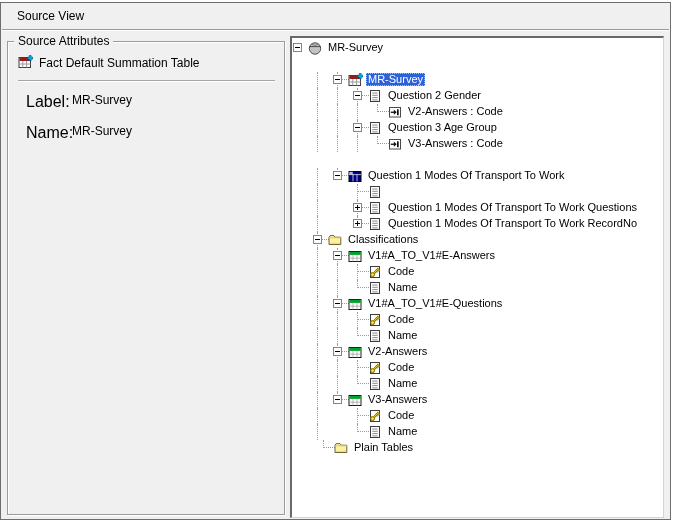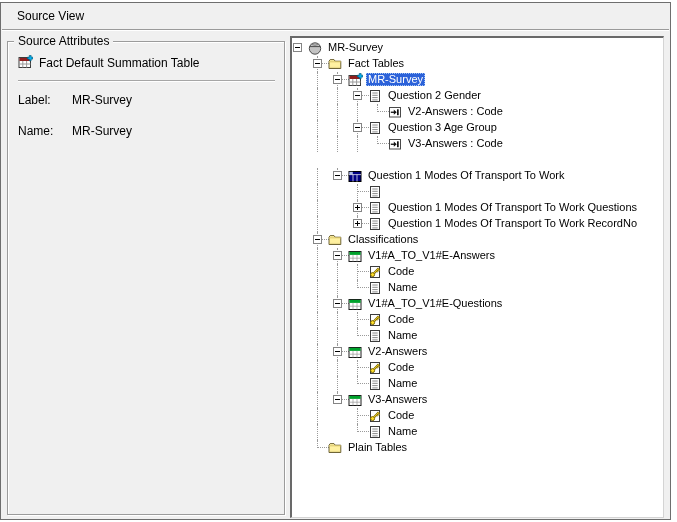--- a/index.html
+++ b/index.html
@@ -13,21 +13,21 @@
           box-shadow:0 1px 0 #ffffff;}
   .groupbox{position:absolute;left:6px;top:38px;width:276px;height:472px;
             border:1px solid #9b9b9b;
             box-shadow:1px 1px 0 #ffffff, inset 1px 1px 0 #ffffff;}
   .gb-label{position:absolute;left:6px;top:-8px;background:#f0f0f0;padding:0 4px;
             font-size:12px;line-height:15px;white-space:nowrap;}
   .fact-icon{position:absolute;left:10px;top:13px;width:15px;height:14px;}
   .fact-label{position:absolute;left:31px;top:14px;font-size:12px;white-space:nowrap;}
   .gb-sep{position:absolute;left:10px;top:38px;width:257px;height:1px;background:#a6a6a6;
           box-shadow:0 1px 0 #ffffff;}
-  .flabel{position:absolute;left:10px;font-size:12px;white-space:nowrap;}
+  .flabel{position:absolute;left:18px;font-size:16px;white-space:nowrap;}
   .fvalue{position:absolute;left:64px;font-size:12px;white-space:nowrap;}
   .tree-panel{position:absolute;left:289px;top:33px;width:371px;height:479px;background:#fff;
               border-style:solid;border-color:#696969 #d4d4d4 #d4d4d4 #696969;
               border-width:2px 1px 1px 2px;}
   .tree-content{position:absolute;left:0;top:0;right:0;bottom:0;overflow:hidden;font-size:11px;}
   .trow{position:absolute;left:0;right:0;height:16px;}
   .gv{position:absolute;width:0;border-left:1px dotted #9a9a9a;}
   .gh{position:absolute;height:0;border-top:1px dotted #9a9a9a;}
   .exp{position:absolute;top:3px;width:9px;height:9px;background:#fff;
        border:1px solid #848484;box-sizing:border-box;}
@@ -75,35 +75,20 @@
           </div>
           <span class="ticon" style="left: 16px;">
             <svg width="14" height="14" viewBox="0 0 14 14">
               <circle cx="7" cy="7.5" r="5.7" fill="#C3C3C3" stroke="#4a4a4a"></circle>
     <line x1="1.6" y1="5.6" x2="12.4" y2="5.6" stroke="#4a4a4a"></line>
     <path d="M2.6 3.2 Q7 5.3 11.4 3.2" fill="none" stroke="#7d7d7d"></path>
             </svg>
           </span>
           <span class="tlabel" style="left: 34px;">MR-Survey</span>
         </div>
-        <div class="trow" style="top: 18px;">
-          <div class="gv" style="left: 25px; top: 0px; height: 16px;"></div>
-          <div class="gh" style="left: 25px; top: 7px; width: 12px;"></div>
-          <div class="exp" style="left: 21px;">
-            <i class="mh"></i>
-          </div>
-          <span class="ticon" style="left: 36px;">
-            <svg width="14" height="14" viewBox="0 0 14 14">
-              <path d="M1 11.5 V4.2 L2.2 2.6 H6 L7.2 4.2 H12.8 V11.5 Z" fill="#FFF1A0" stroke="#5f5326" stroke-width="0.9"></path>
-    <path d="M1 4.8 H12.8" stroke="#d9c66d"></path>
-    <path d="M2 10.4 H12" stroke="#e8d98a"></path>
-            </svg>
-          </span>
-          <span class="tlabel" style="left: 54px;">Fact Tables</span>
-        </div>
         <div class="trow" style="top: 34px;">
           <div class="gv" style="left: 25px; top: 0px; height: 16px;"></div>
           <div class="gv" style="left: 45px; top: 0px; height: 16px;"></div>
           <div class="gh" style="left: 45px; top: 7px; width: 12px;"></div>
           <div class="exp" style="left: 41px;">
             <i class="mh"></i>
           </div>
           <span class="ticon" style="left: 56px;">
             <svg width="15" height="14" viewBox="0 0 15 14">
               <rect x="1" y="2.5" width="11.5" height="10" fill="#fff" stroke="#3c3c3c"></rect>
@@ -494,21 +479,21 @@
     <g stroke="#8a8a8a">
     <line x1="4.3" y1="4" x2="9.7" y2="4"></line>
                 <line x1="4.3" y1="6.3" x2="9.7" y2="6.3"></line>
     <line x1="4.3" y1="8.6" x2="9.7" y2="8.6"></line>
                 <line x1="4.3" y1="10.9" x2="9.7" y2="10.9"></line>
               </g>
             </svg>
           </span>
           <span class="tlabel" style="left: 94px;">Name</span>
         </div>
-        <div class="trow" style="top: 402px;">
+        <div class="trow" style="top: 402px; margin-left: 6px;">
           <div class="gv" style="left: 25px; top: 0px; height: 8px;"></div>
           <div class="gh" style="left: 25px; top: 7px; width: 12px;"></div>
           <span class="ticon" style="left: 36px;">
             <svg width="14" height="14" viewBox="0 0 14 14">
               <path d="M1 11.5 V4.2 L2.2 2.6 H6 L7.2 4.2 H12.8 V11.5 Z" fill="#FFF1A0" stroke="#5f5326" stroke-width="0.9"></path>
     <path d="M1 4.8 H12.8" stroke="#d9c66d"></path>
     <path d="M2 10.4 H12" stroke="#e8d98a"></path>
             </svg>
           </span>
           <span class="tlabel" style="left: 54px;">Plain Tables</span>

